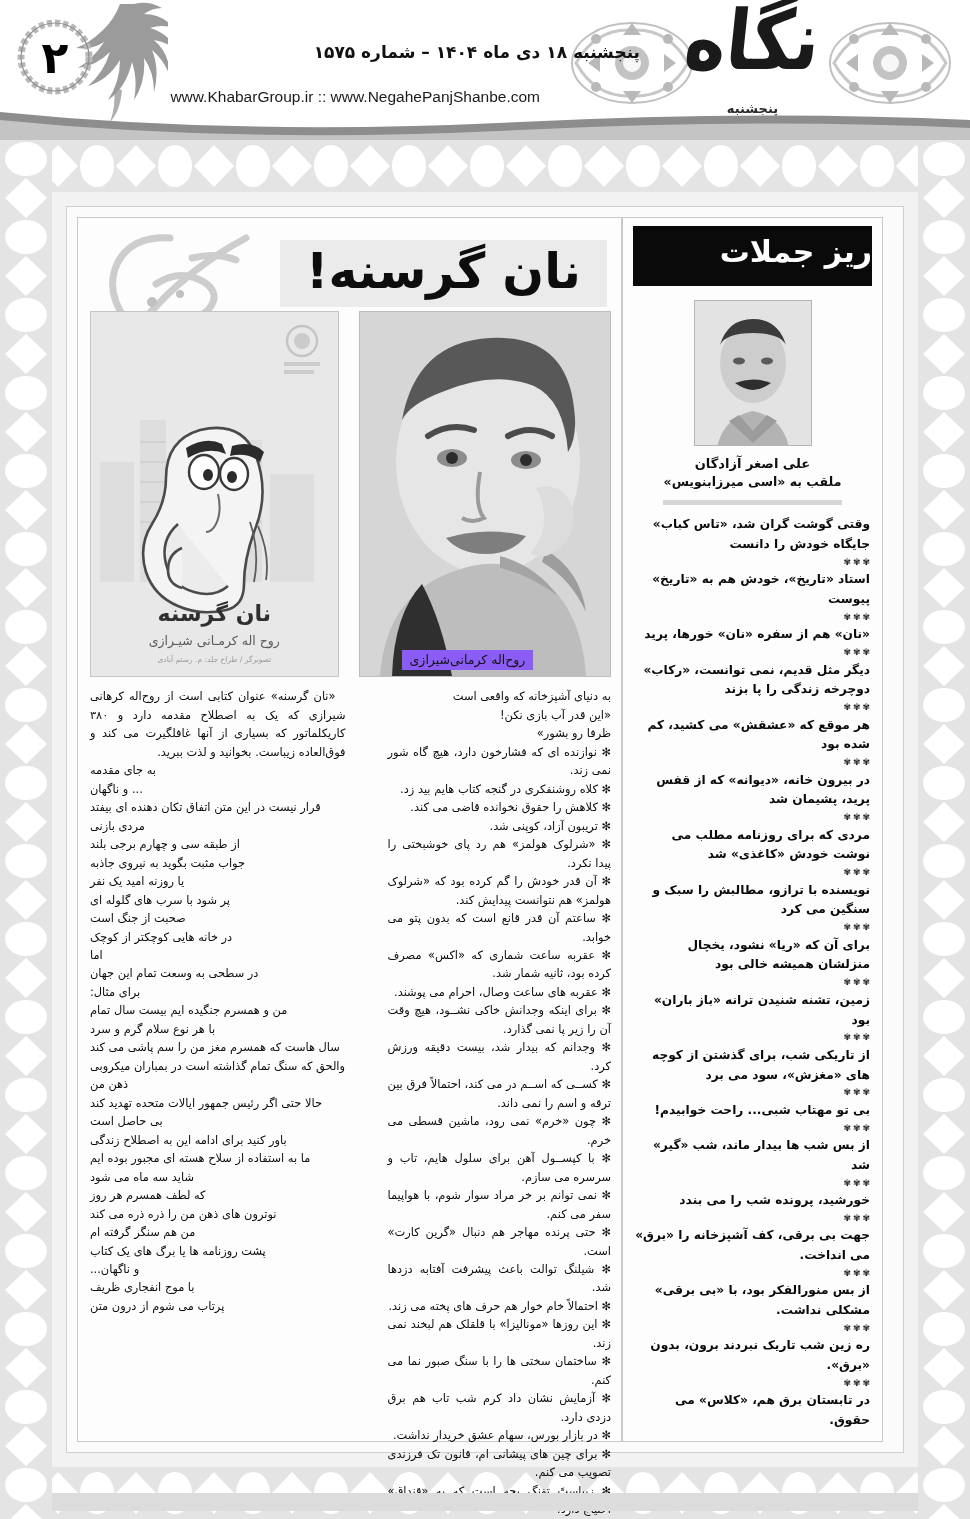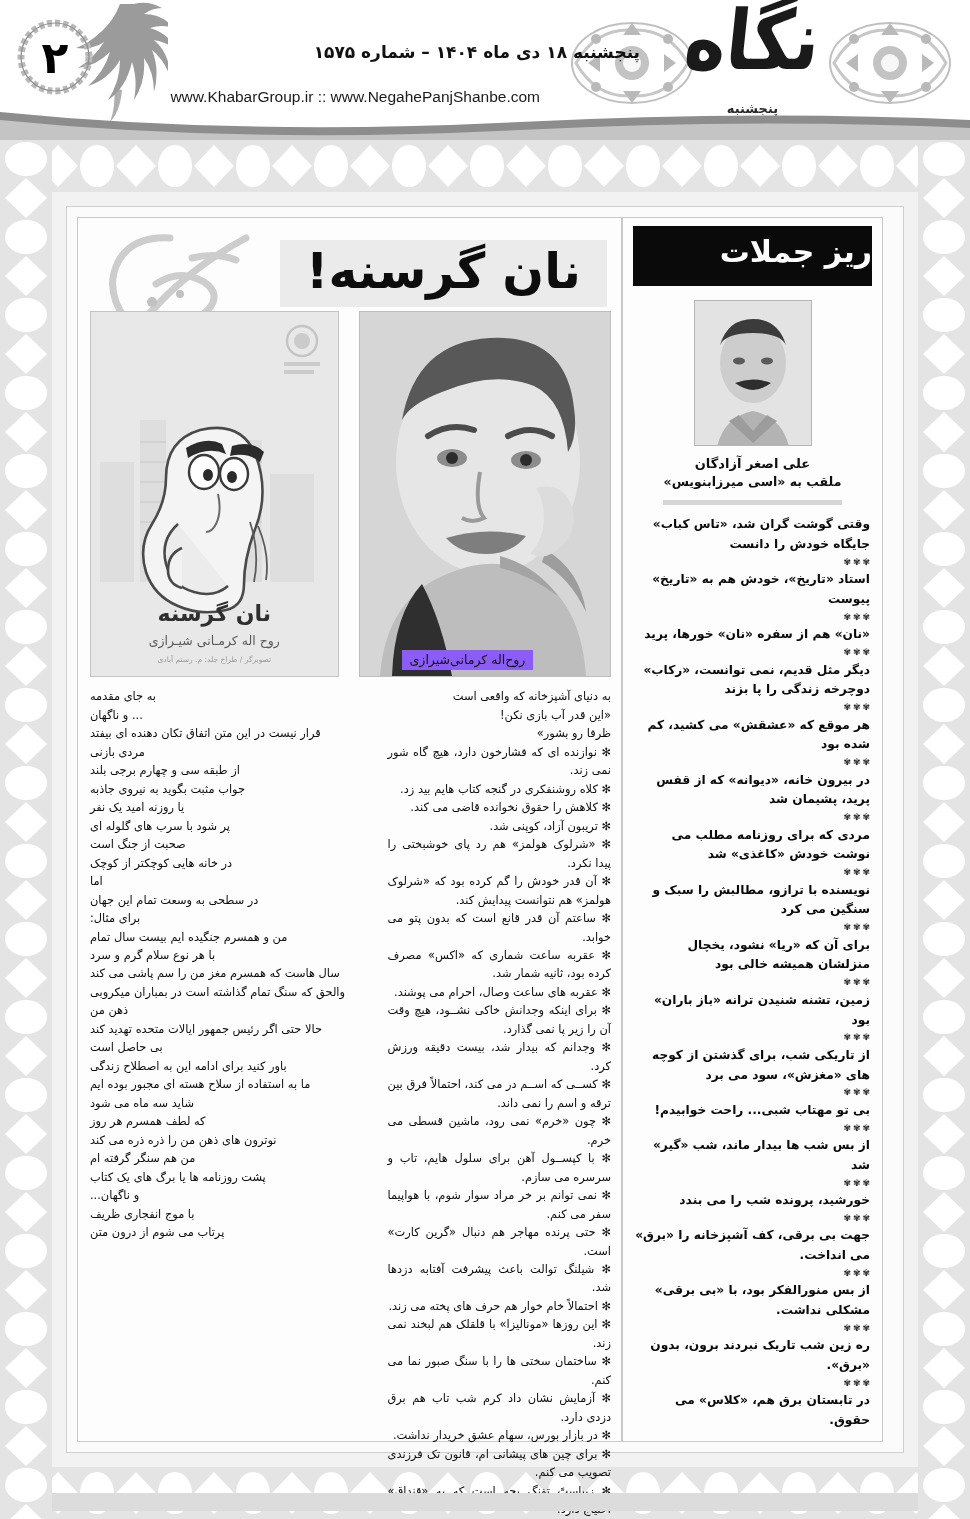--- a/index.html
+++ b/index.html
@@ -549,20 +549,21 @@
               <div class="ln just">✻ شیلنگ توالت باعث پیشرفت آفتابه دزدها شد.</div>
               <div class="ln just">✻ احتمالاً خام خوار هم حرف های پخته می زند.</div>
               <div class="ln just">✻ این روزها «مونالیزا» با قلقلک هم لبخند نمی زند.</div>
               <div class="ln just">✻ ساختمان سختی ها را با سنگ صبور نما می کنم.</div>
               <div class="ln just">✻ آزمایش نشان داد کرم شب تاب هم برق دزدی دارد.</div>
               <div class="ln just">✻ در بازار بورس، سهام عشق خریدار نداشت.</div>
               <div class="ln just">✻ برای چین های پیشانی ام، قانون تک فرزندی تصویب می کنم.</div>
               <div class="ln just">✻ زیباستً تفنگ بچه است که به «قنداق» احتیاج دارد.</div>
             </div>
           <div class="col right-col">
+            <p class="lead">«نان گرسنه» عنوان کتابی است از روح‌اله کرهانی شیرازی که یک به اصطلاح مقدمه دارد و ۳۸۰ کاریکلماتور که بسیاری از آنها غافلگیرت می کند و فوق‌العاده زیباست. بخوانید و لذت ببرید.</p>
             <div class="mid-lines">
                 <div class="ln">به جای مقدمه</div>
                 <div class="ln">... و ناگهان</div>
                 <div class="ln">قرار نیست در این متن اتفاق تکان دهنده ای بیفتد</div>
                 <div class="ln">مردی بازنی</div>
                 <div class="ln">از طبقه سی و چهارم برجی بلند</div>
                 <div class="ln">جواب مثبت بگوید به نیروی جاذبه</div>
                 <div class="ln">یا روزنه امید یک نفر</div>
                 <div class="ln">پر شود با سرب های گلوله ای</div>
                 <div class="ln">صحبت از جنگ است</div>

